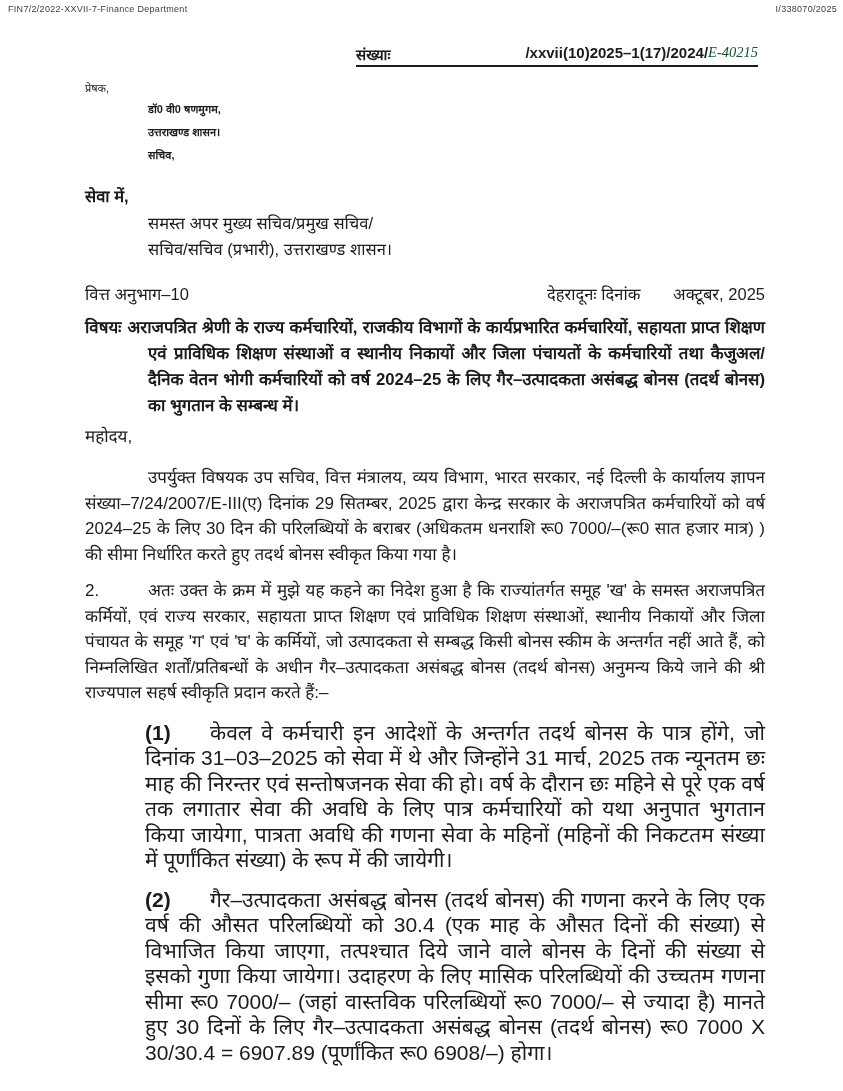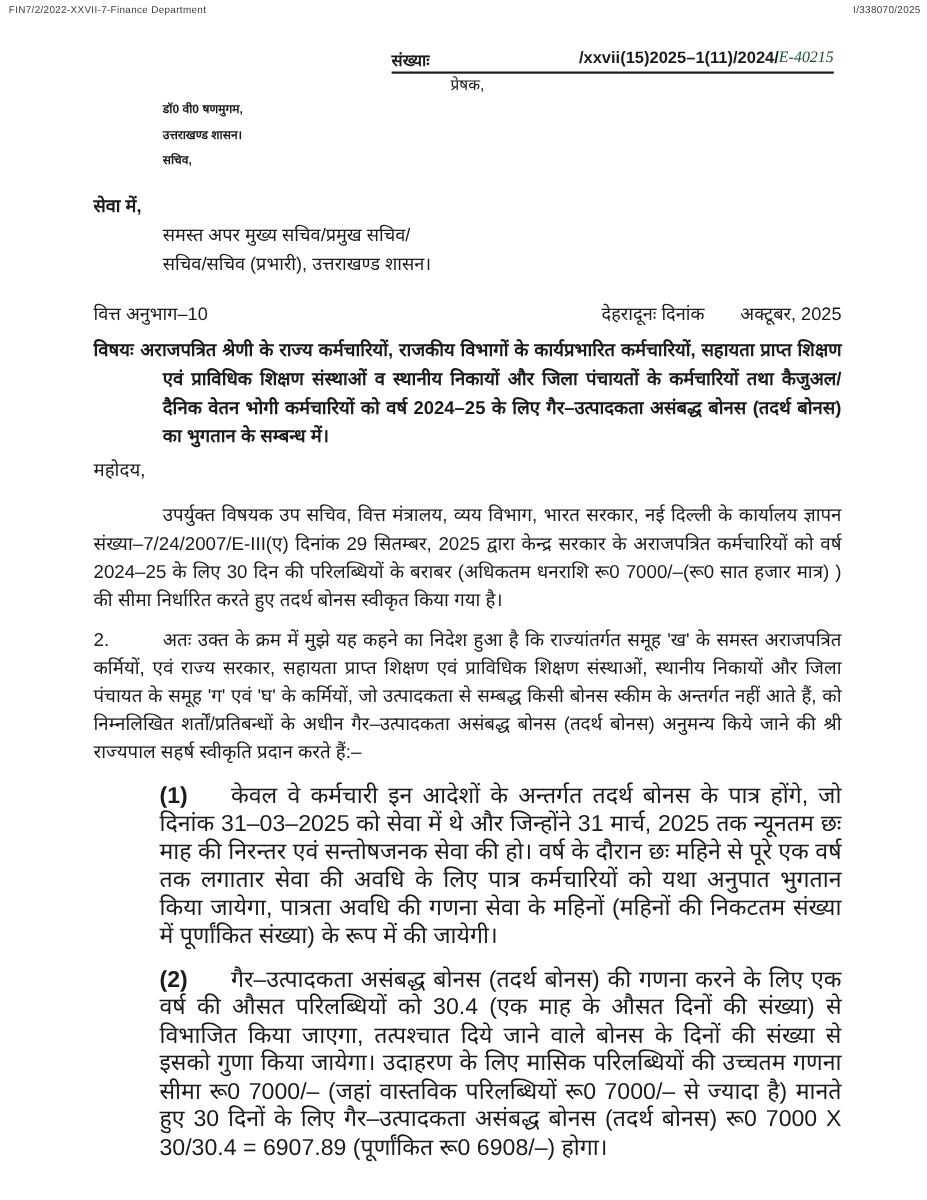--- a/index.html
+++ b/index.html
@@ -40,21 +40,21 @@
     white-space: nowrap;
   }
   .ref-line .spacer { flex: 1 1 auto; min-width: 55px; }
   .ref-suffix {
     font-family: "Liberation Serif", serif;
     font-weight: normal;
     color: #14532d;
     font-size: 14.5px;
     font-style: italic;
   }
-  .from-label { font-size: 14px; text-align: center; }
+  .from-label { margin-top: 13px; font-size: 11px; }
   .from-block {
     margin-left: 63px;
     margin-top: 3px;
     font-weight: bold;
     font-size: 11px;
     line-height: 23px;
   }
   .to-label { margin-top: 17px; font-weight: bold; font-size: 16.5px; }
   .to-block {
     margin-left: 63px;
@@ -113,21 +113,21 @@
 <div class="corner-header">
   <span>FIN7/2/2022-XXVII-7-Finance Department</span>
   <span>I/338070/2025</span>
 </div>
 
 <div class="page">
 
   <div class="ref-line">
     <span>संख्याः</span>
     <span class="spacer"></span>
-    <span>/xxvii(15)2025–1(11)/2024/</span>
+    <span>/xxvii(10)2025–1(17)/2024/</span>
     <span class="ref-suffix">E-40215</span>
   </div>
 
   <div class="from-label">प्रेषक,</div>
   <div class="from-block">
     <div>डॉ0 वी0 षणमुगम,</div>
     <div>उत्तराखण्ड शासन।</div>
     <div>सचिव,</div>
   </div>
 

